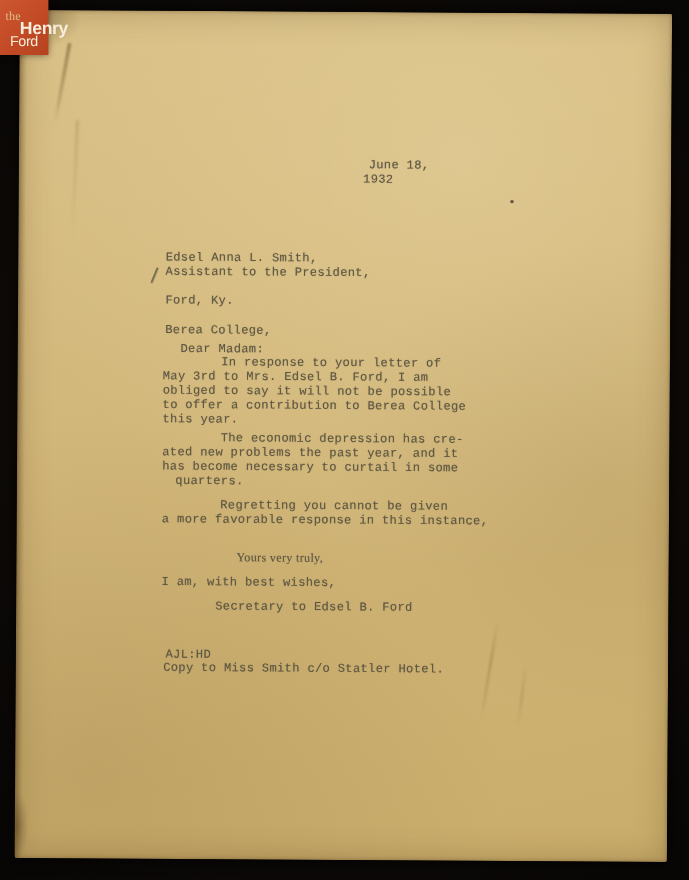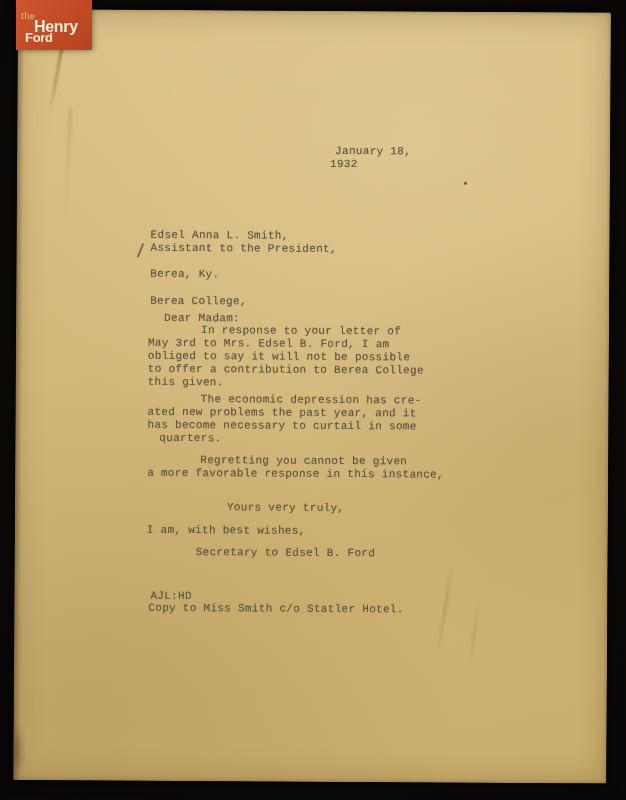--- a/index.html
+++ b/index.html
@@ -100,84 +100,84 @@
     font-size: 11px;
     letter-spacing: 0.3px;
     line-height: 13px;
     color: #56503e;
     white-space: pre;
     opacity: 0.92;
     text-shadow: 0 0 1px rgba(86,80,62,0.55);
   }
   
   .logo {
-    position: absolute; left: 16px; top: 0;
-    width: 76px; height: 50px;
+    position: absolute; left: 0; top: 0;
+    width: 44px; height: 50px;
     background: linear-gradient(135deg, #cd5730 0%, #c24a25 55%, #b54320 100%);
     box-shadow: 0 0 6px rgba(0,0,0,0.5);
   }
   .logo-the {
     position: absolute; left: 5px; top: 9px;
     font-family: "Liberation Serif", serif;
     font-size: 11px; color: #dcc089; letter-spacing: 0.2px;
   }
   .logo-henry {
     position: absolute; left: 18px; top: 18px;
     font-family: "Liberation Sans", sans-serif;
     font-weight: bold; font-size: 16px; color: #f6edda; letter-spacing: -0.3px;
   }
   .logo-ford {
     position: absolute; left: 9px; top: 30px;
     font-family: "Liberation Sans", sans-serif;
-    font-weight: bold; font-size: 13px; color: #f6edda; letter-spacing: -0.3px;
+    font-weight: normal; font-size: 13px; color: #f6edda; letter-spacing: -0.3px;
   }
 </style>
 </head>
 <body>
 
 <div class="stage">
 
   <div class="paper">
 
     <div class="corner-shadow"></div>
     <div class="edge-left"></div>
     <div class="crease-fold"></div>
     <div class="crease-tail"></div>
     <div class="crumple-bottom-left"></div>
     <div class="scratch-a"></div>
     <div class="scratch-b"></div>
     <div class="speck"></div>
     <div class="pencil-mark"></div>
 
-    <div class="tline" style="left:318px; top:134px;">January 18,</div>
+    <div class="tline" style="left:318px; top:134px;">June 18,</div>
     <div class="tline" style="left:313px; top:147px;">1932</div>
 
     <div class="tline" style="left:134px; top:219px;">Edsel Anna L. Smith,</div>
     <div class="tline" style="left:134px; top:232px;">Assistant to the President,</div>
     <div class="tline" style="left:134px; top:245px;margin-top:40px;">Berea College,</div>
-    <div class="tline" style="left:134px; top:258px;">Berea, Ky.</div>
+    <div class="tline" style="left:134px; top:258px;">Ford, Ky.</div>
 
     <div class="tline" style="left:134px; top:302px;margin-left:14px;">Dear Madam:</div>
 
     <div class="tline" style="left:185px; top:314px;">In response to your letter of</div>
     <div class="tline" style="left:132px; top:327px;">May 3rd to Mrs. Edsel B. Ford, I am</div>
     <div class="tline" style="left:132px; top:340px;">obliged to say it will not be possible</div>
     <div class="tline" style="left:132px; top:353px;">to offer a contribution to Berea College</div>
-    <div class="tline" style="left:132px; top:366px;">this given.</div>
+    <div class="tline" style="left:132px; top:366px;">this year.</div>
 
     <div class="tline" style="left:185px; top:383px;">The economic depression has cre-</div>
     <div class="tline" style="left:132px; top:396px;">ated new problems the past year, and it</div>
     <div class="tline" style="left:132px; top:409px;">has become necessary to curtail in some</div>
     <div class="tline" style="left:144px; top:422px;">quarters.</div>
 
     <div class="tline" style="left:185px; top:444px;">Regretting you cannot be given</div>
     <div class="tline" style="left:132px; top:457px;">a more favorable response in this instance,</div>
     <div class="tline" style="left:132px; top:470px;margin-top:44px;">I am, with best wishes,</div>
 
-    <div class="tline" style="left:212px; top:491px;">Yours very truly,</div>
+    <div class="tline" style="left:200px; top:491px;font-family:Liberation Serif, serif;">Yours very truly,</div>
     <div class="tline" style="left:181px; top:536px;">Secretary to Edsel B. Ford</div>
 
     <div class="tline" style="left:136px; top:580px;">AJL:HD</div>
     <div class="tline" style="left:134px; top:592px;">Copy to Miss Smith c/o Statler Hotel.</div>
 
   </div>
 
   <div class="logo">
     <span class="logo-the">the</span>
     <span class="logo-henry">Henry</span>

